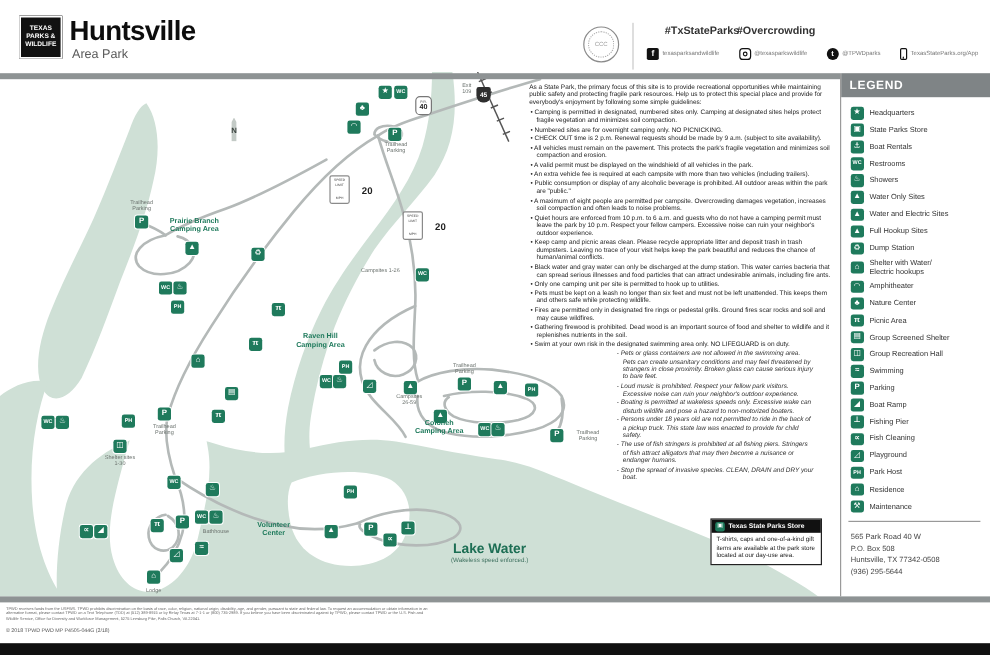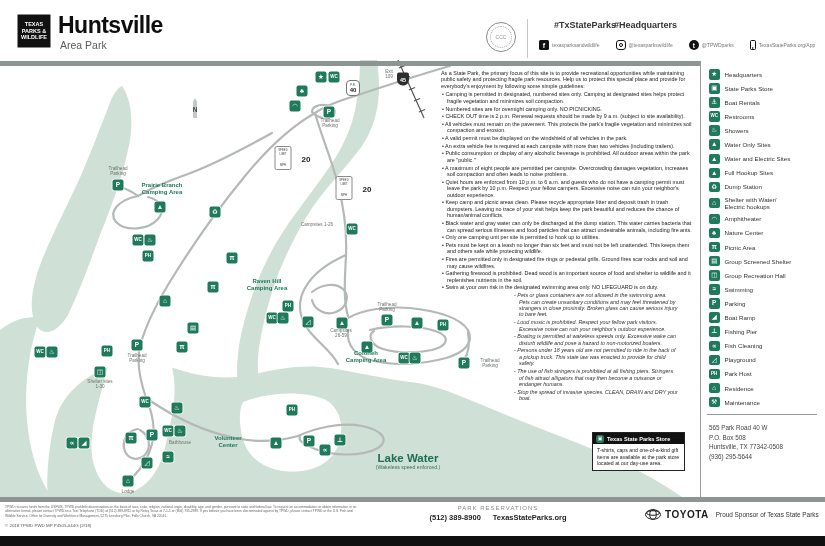--- a/index.html
+++ b/index.html
@@ -266,21 +266,21 @@
 
   <div id="header" class="panel">
     <div id="tpwd-logo" style="white-space:pre-line">TEXAS
 PARKS &amp;
 WILDLIFE</div>
     <div id="park-name">Huntsville</div>
     <div id="park-type">Area Park</div>
     <div id="ccc-seal">CCC</div>
     <div id="header-divider"></div>
     <div class="hashtag" id="hashtag-1">#TxStateParks</div>
-    <div class="hashtag" id="hashtag-2">#Headquarters</div>
+    <div class="hashtag" id="hashtag-2">#Overcrowding</div>
     <div id="social-row">
         <span class="soc">
           <span class="soc-icon fb">f</span>
           <span class="soc-label">texasparksandwildlife</span>
         </span>
         <span class="soc">
           <span class="soc-icon ig"></span>
           <span class="soc-label">@texasparkswildlife</span>
         </span>
         <span class="soc">
@@ -327,20 +327,21 @@
 
   <div id="store-box">
     <div id="store-box-header">
       <span class="glyph-box">▣</span>
       <span id="store-box-title">Texas State Parks Store</span>
     </div>
     <div id="store-box-body">T-shirts, caps and one-of-a-kind gift items are available at the park store located at our day-use area.</div>
   </div>
 
   <div id="legend-panel" class="panel">
+    <div id="legend-header">LEGEND</div>
     <div id="legend-list">
         <div class="legend-item">
           <span class="glyph-box">★</span>
           <span class="legend-label" style="white-space: pre-line;">Headquarters</span>
         </div>
         <div class="legend-item">
           <span class="glyph-box">▣</span>
           <span class="legend-label" style="white-space: pre-line;">State Parks Store</span>
         </div>
         <div class="legend-item">
@@ -437,32 +438,16 @@
     <div id="contact-block" style="white-space:pre-line">565 Park Road 40 W
 P.O. Box 508
 Huntsville, TX 77342-0508
 (936) 295-5644</div>
   </div>
 
   <div id="footer-zone" class="panel">
     <div id="footer-bar"></div>
     <div id="fine-print">TPWD receives funds from the USFWS. TPWD prohibits discrimination on the basis of race, color, religion, national origin, disability, age, and gender, pursuant to state and federal law. To request an accommodation or obtain information in an alternative format, please contact TPWD on a Text Telephone (TDD) at (512) 389-8915 or by Relay Texas at 7-1-1 or (800) 735-2989. If you believe you have been discriminated against by TPWD, please contact TPWD or the U.S. Fish and Wildlife Service, Office for Diversity and Workforce Management, 5275 Leesburg Pike, Falls Church, VA 22041.</div>
     <div id="copyright">© 2018 TPWD    PWD MP P4505-044G (2/18)</div>
-    <div id="reservations">
-      <div id="reservations-label">PARK RESERVATIONS</div>
-      <div id="reservations-line">
-        <span>(512) 389-8900</span>
-        <span>TexasStateParks.org</span>
-      </div>
-    </div>
-    <div id="toyota-block">
-      <svg id="toyota-logo" viewBox="0 0 32 22">
-        <ellipse cx="16" cy="11" rx="15" ry="9.5" fill="none" stroke="#1c1c1c" stroke-width="2"></ellipse>
-        <ellipse cx="16" cy="11" rx="6.5" ry="9.5" fill="none" stroke="#1c1c1c" stroke-width="2"></ellipse>
-        <ellipse cx="16" cy="8" rx="13" ry="4.5" fill="none" stroke="#1c1c1c" stroke-width="2"></ellipse>
-      </svg>
-      <span id="toyota-word">TOYOTA</span>
-      <span id="toyota-tag">Proud Sponsor of Texas State Parks</span>
-    </div>
   </div>
 
   <div id="bottom-strip"></div>
 </div>
 
 </body></html>

